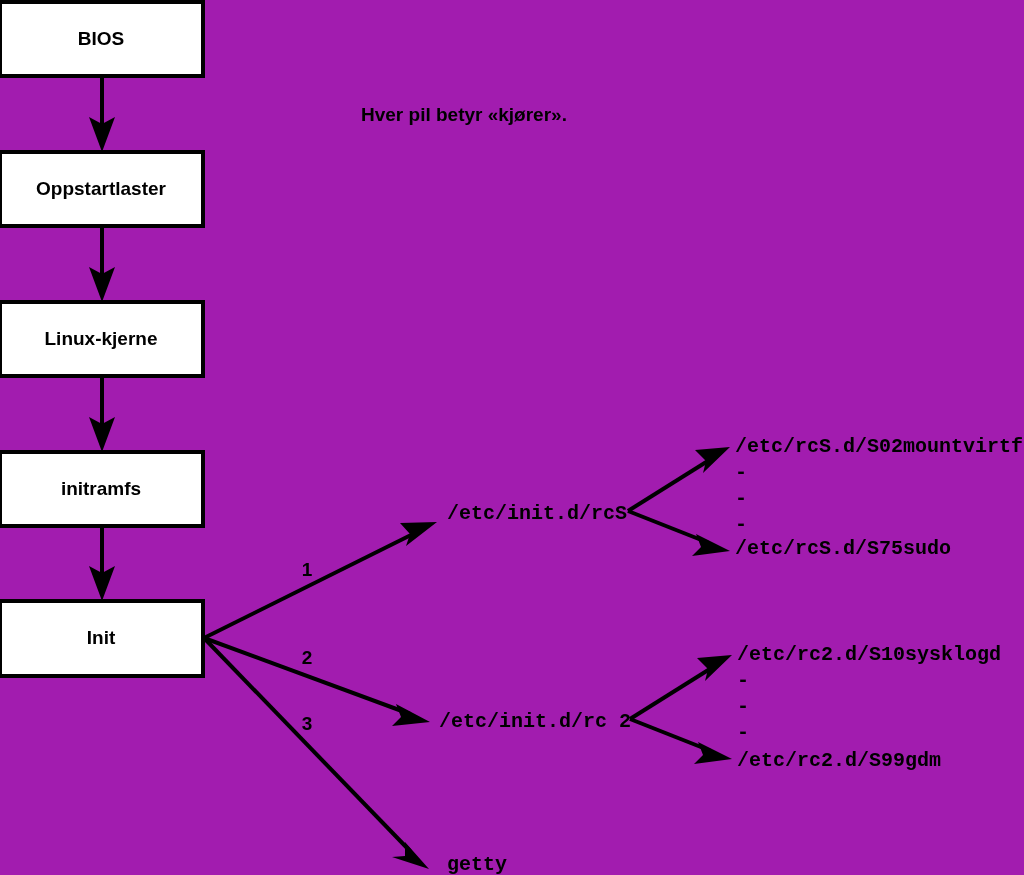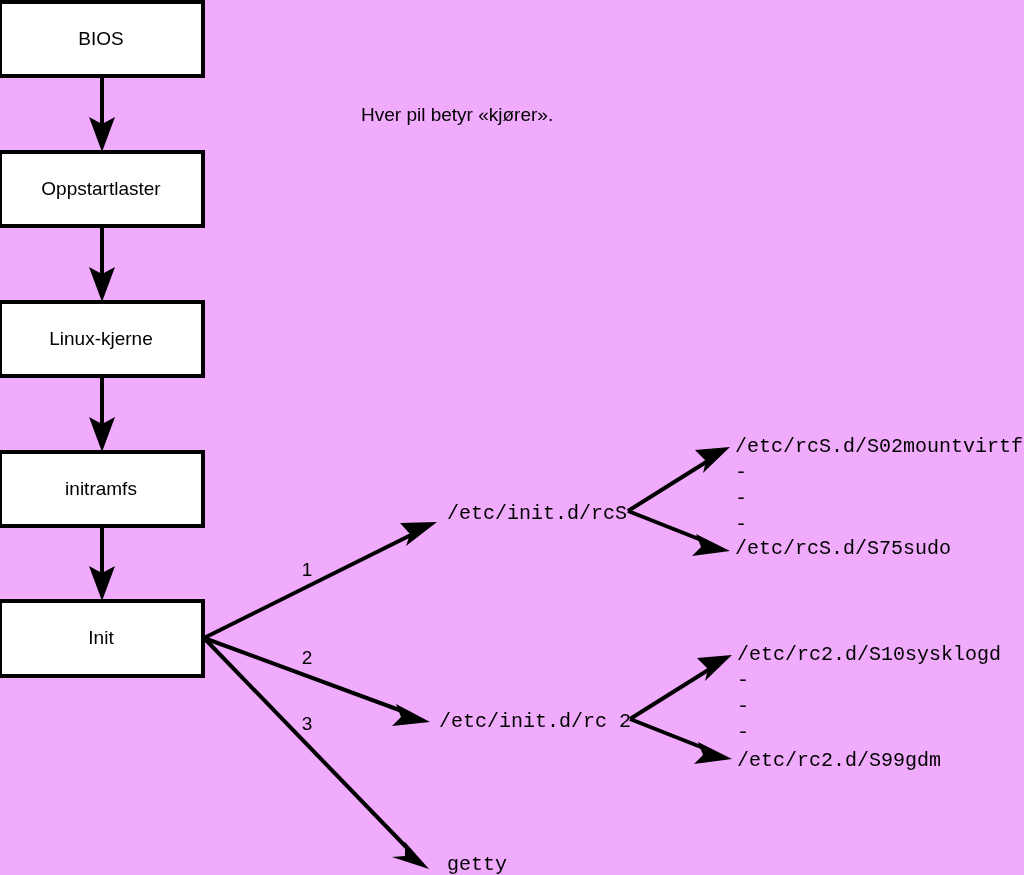--- a/index.html
+++ b/index.html
@@ -5,23 +5,24 @@
 <style>
   html, body {
     margin: 0;
     padding: 0;
     background: #ffffff;
   }
   #stage {
     position: relative;
     width: 1024px;
     height: 875px;
-    background: #f0abfc;
+    background: #a21caf;
     overflow: hidden;
     font-family: "Liberation Sans", sans-serif;
+    font-weight: bold;
   }
   #diagram-svg {
     position: absolute;
     left: 0;
     top: 0;
     width: 1024px;
     height: 875px;
   }
   .box-rect {
     fill: #ffffff;

